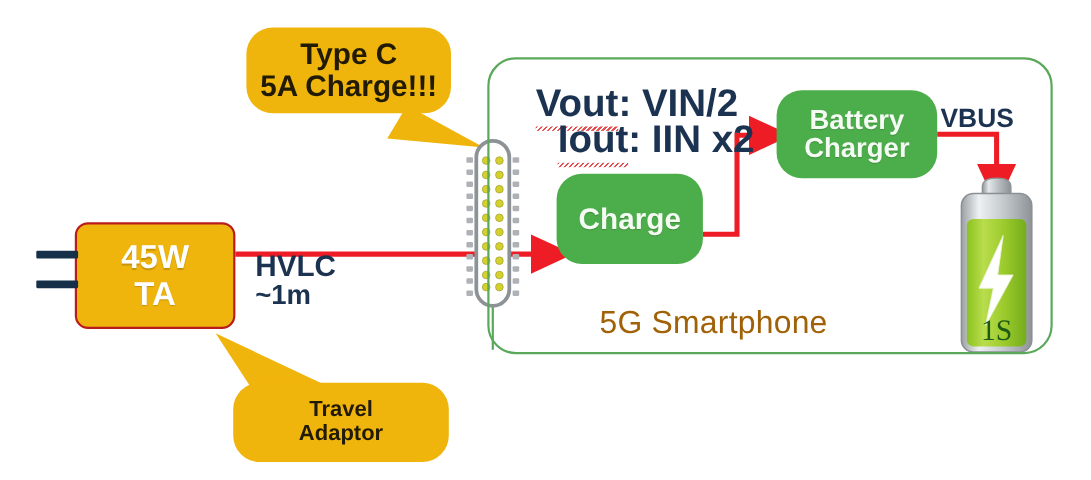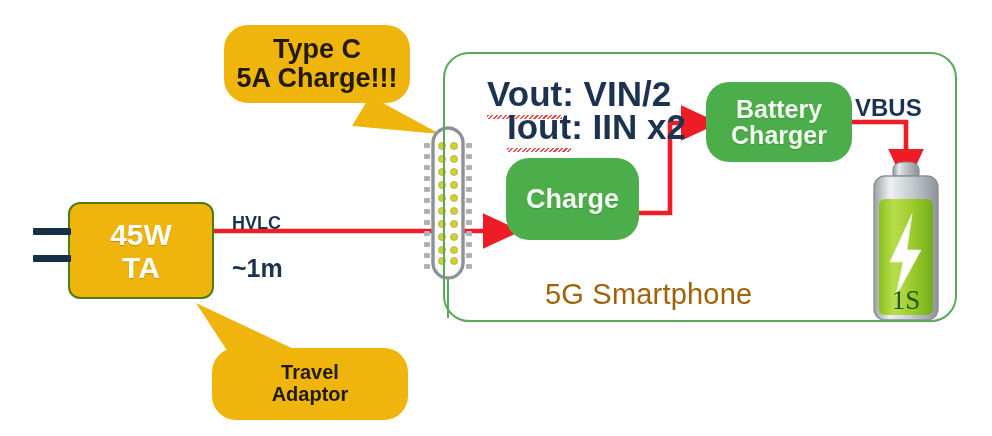--- a/index.html
+++ b/index.html
@@ -29,42 +29,42 @@
     display:flex;flex-direction:column;align-items:center;justify-content:center;
     line-height:1.04;box-sizing:border-box;
     text-shadow:0 1px 1px rgba(0,0,0,.18);
   }
   #charge-pump{left:506px;top:158px;width:133px;height:82px;font-size:27px;}
   #battery-charger{left:706px;top:82px;width:146px;height:80px;font-size:25px;}
 
   
   #ta-box{
     left:68px;top:202px;width:146px;height:97px;
-    background:#f0b50d;border:2px solid #4d7c0f;border-radius:12px;
+    background:#f0b50d;border:2px solid #b91c1c;border-radius:12px;
     display:flex;flex-direction:column;align-items:center;justify-content:center;
     color:#ffffff;font-weight:bold;font-size:30px;line-height:1.1;
     box-sizing:border-box;text-shadow:0 1px 1px rgba(120,80,0,.35);
   }
   .prong{background:#16304a;height:7px;border-radius:1px;}
   #prong-top{left:33px;top:228px;width:38px;}
   #prong-bottom{left:33px;top:255px;width:38px;}
 
   
   .callout{
     background:#f0b50d;border-radius:24px;
     color:#211a04;font-weight:bold;text-align:center;
     display:flex;flex-direction:column;align-items:center;justify-content:center;
     line-height:1.08;box-sizing:border-box;
   }
   #callout-typec{left:224px;top:25px;width:186px;height:78px;font-size:27px;}
   #callout-travel{left:212px;top:348px;width:196px;height:72px;font-size:20px;}
 
   
   .nav-bold{color:#1b3350;font-weight:bold;white-space:nowrap;}
-  #label-hvlc{left:232px;top:213px;font-size:18px;}
+  #label-hvlc{left:232px;top:227px;font-size:27px;}
   #label-1m{left:232px;top:254px;font-size:25px;}
   #label-vbus{left:341px;top:163px;font-size:25px;}
   #label-ibat{left:855px;top:94px;font-size:24px;}
 
   .formula{
     color:#1b3350;font-weight:bold;font-size:35px;white-space:nowrap;
     position:absolute;
   }
   #formula-vout{left:487px;top:74px;}
   #formula-iout{left:487px;top:107px;margin-left:20px;}

